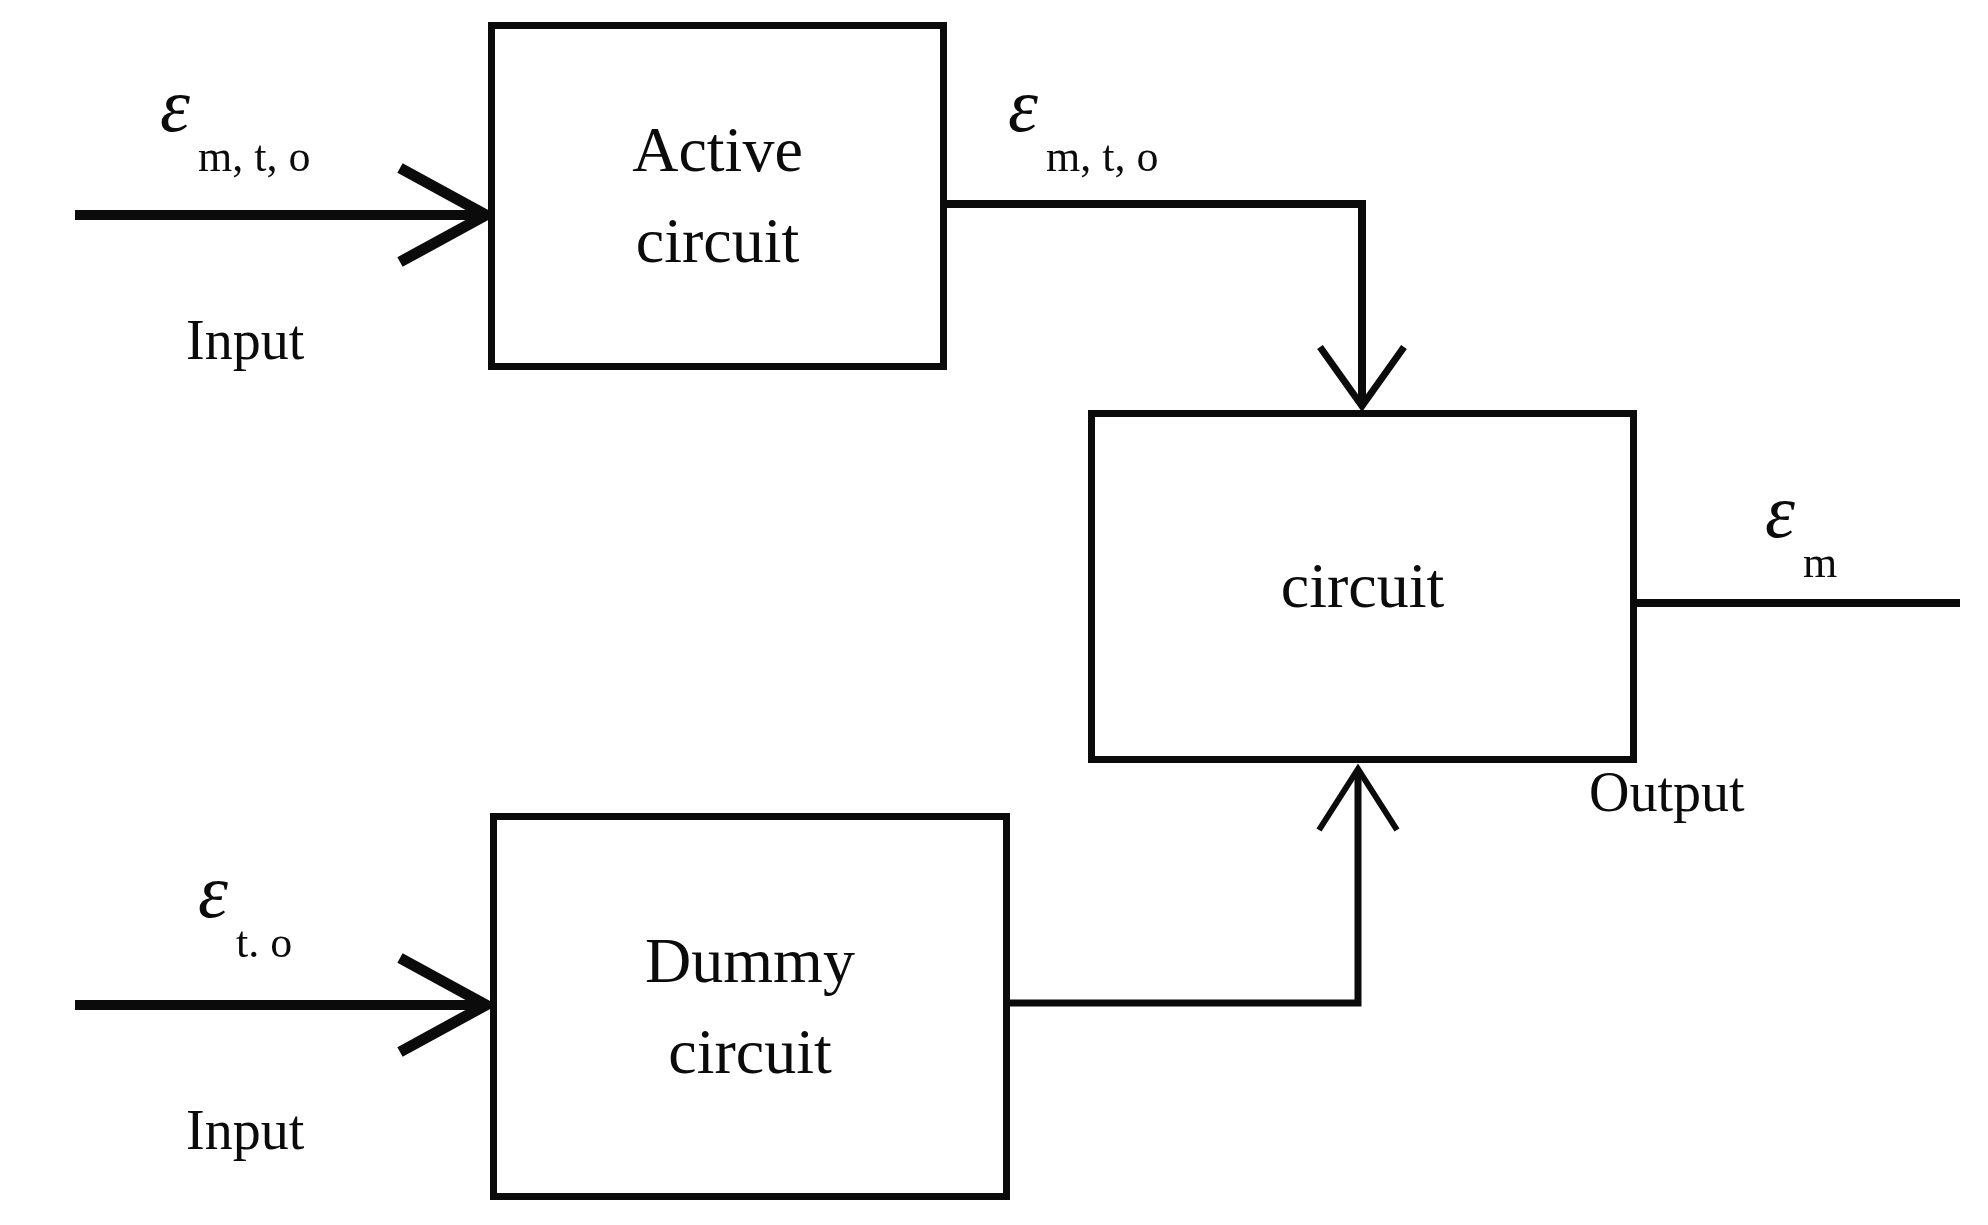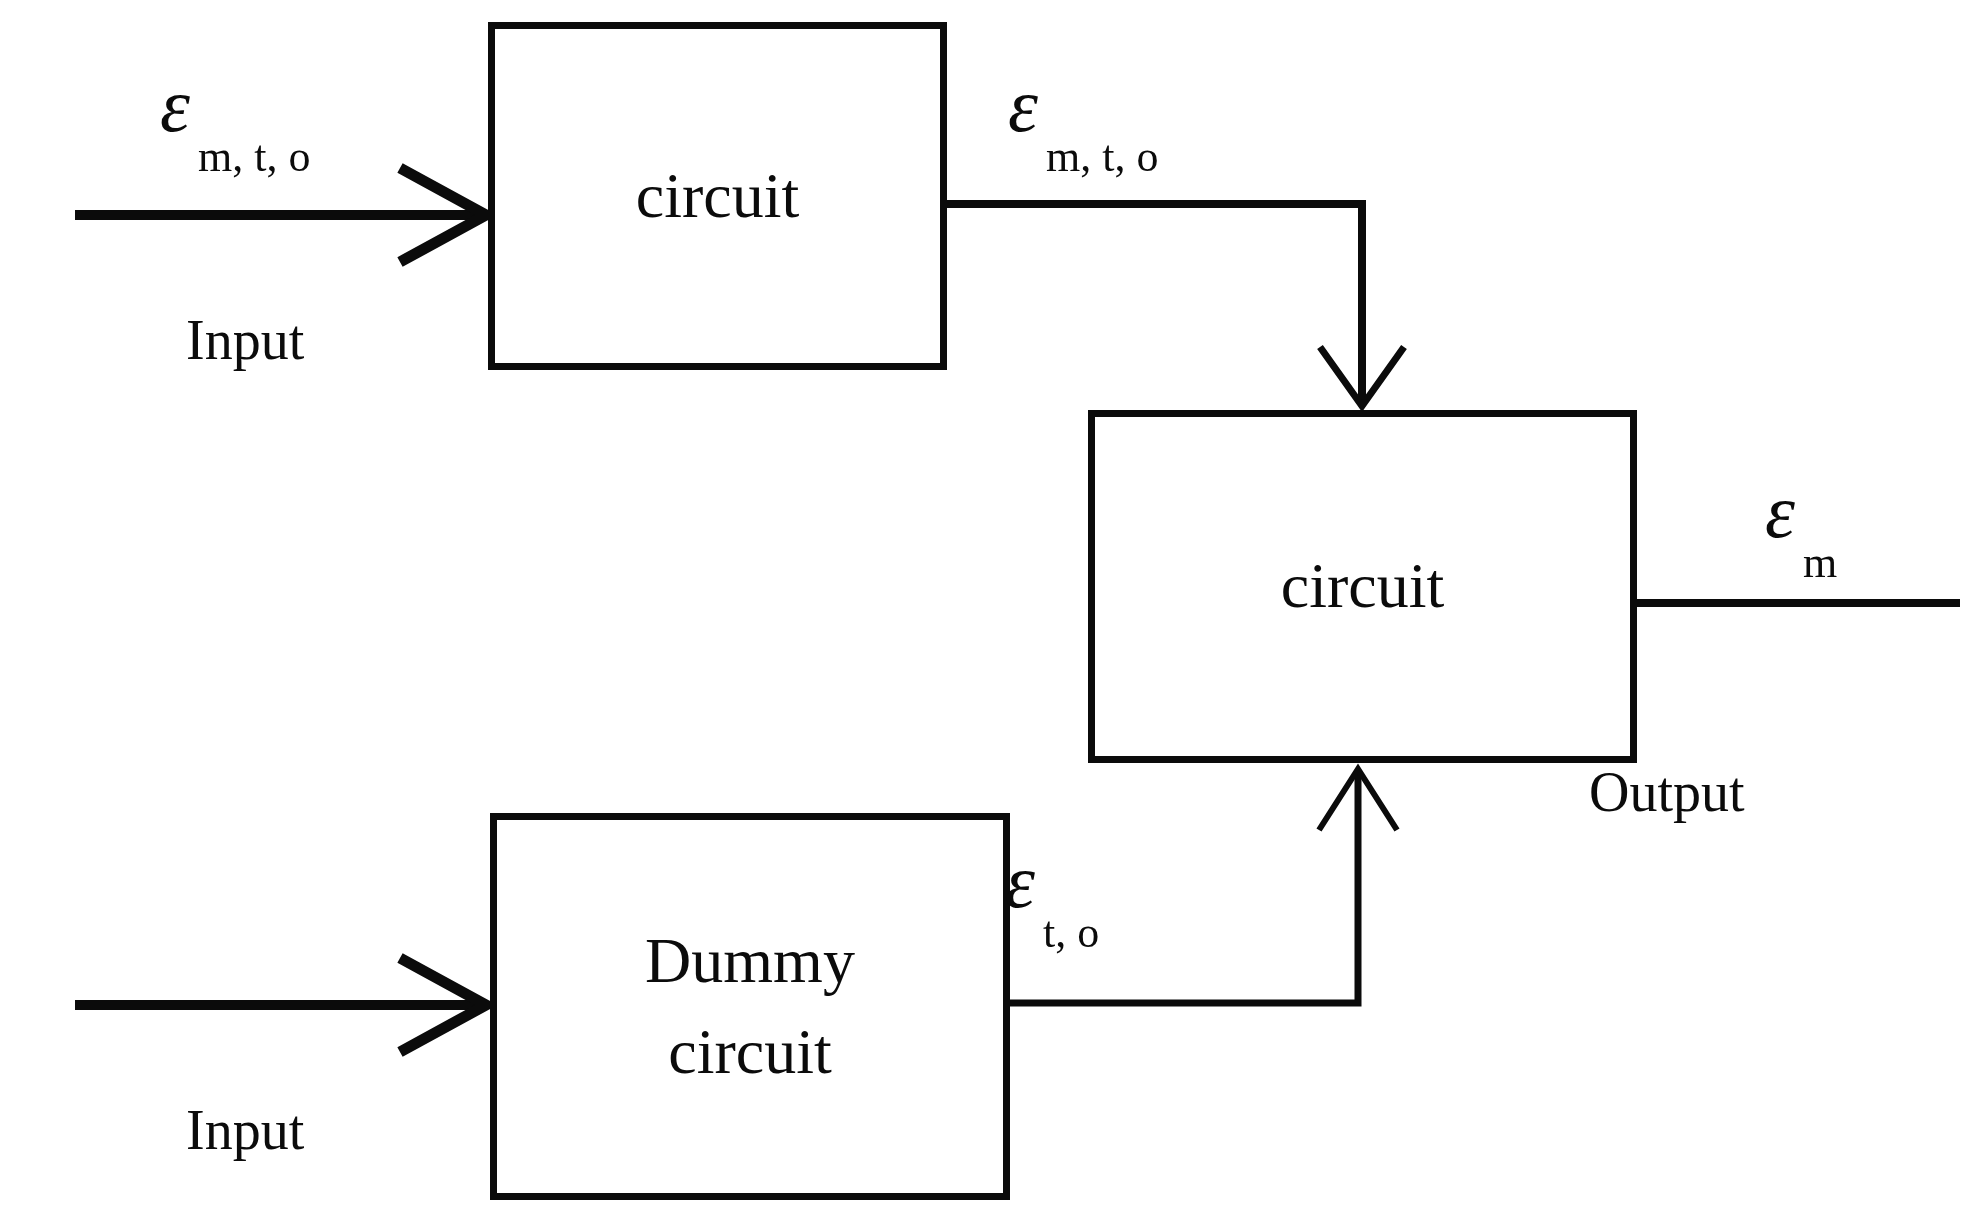--- a/index.html
+++ b/index.html
@@ -83,20 +83,21 @@
     <path d="M950 1003 L1358 1003 L1358 770" stroke-width="7"></path>
     <polyline points="1319,830 1358,769 1397,830" stroke-width="6"></polyline>
 
     <path d="M75 1005 L482 1005" stroke-width="10"></path>
     <polyline points="400,958 486,1005 400,1052" stroke-width="11"></polyline>
 
     <path d="M1637 603 L1960 603" stroke-width="8"></path>
   </svg>
 
   <div class="block block-active">
+    <span>Active</span>
     <span>circuit</span>
   </div>
 
   <div class="block block-differential">
     <span>circuit</span>
   </div>
 
   <div class="block block-dummy">
     <span>Dummy</span>
     <span>circuit</span>
@@ -107,22 +108,22 @@
   </div>
 
   <div class="signal sig-top-mid">
     <span class="eps">ε</span><span class="sub">m, t, o</span>
   </div>
 
   <div class="signal sig-out">
     <span class="eps">ε</span><span class="sub">m</span>
   </div>
 
+  <div class="signal sig-bot-left">
+    <span class="eps">ε</span><span class="sub">t. o</span>
+  </div>
 
-  <div class="signal sig-bot-mid">
-    <span class="eps">ε</span><span class="sub">t, o</span>
-  </div>
 
   <div class="caption cap-input-top">Input</div>
   <div class="caption cap-input-bottom">Input</div>
   <div class="caption cap-output">Output</div>
 
 </div>
 
 </body></html>

